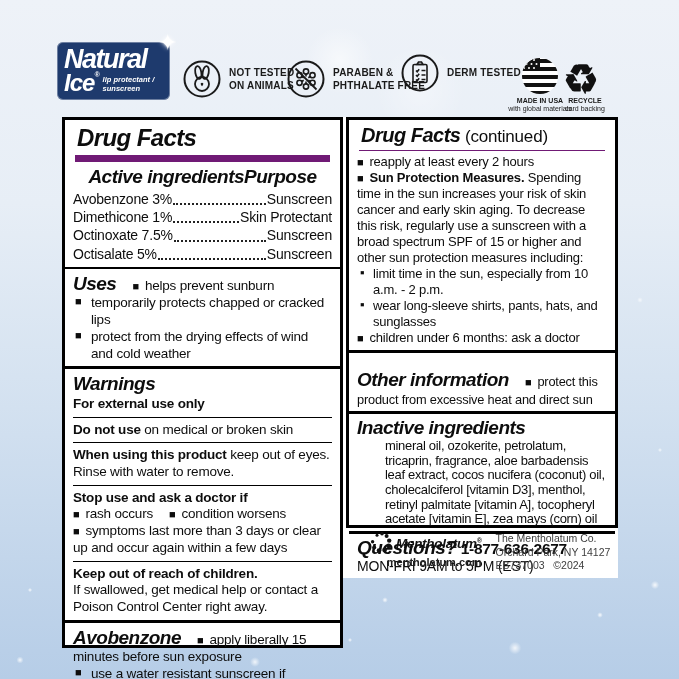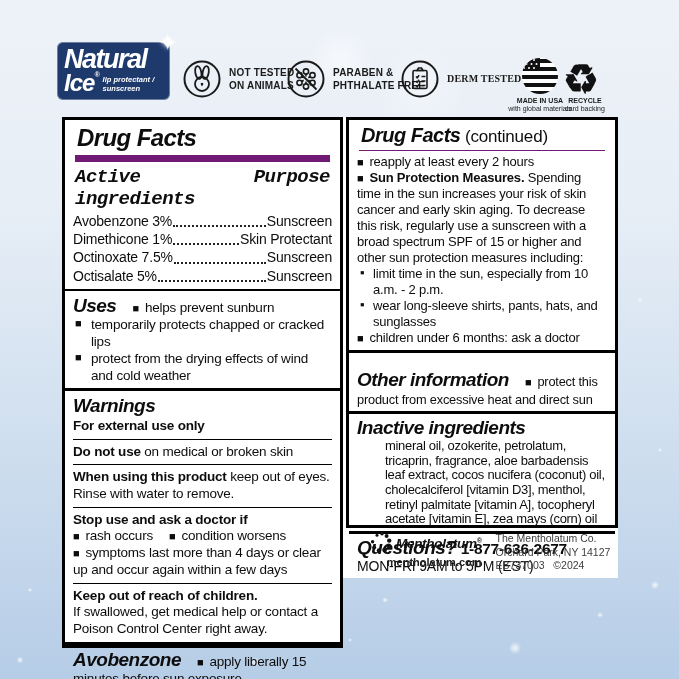--- a/index.html
+++ b/index.html
@@ -48,21 +48,21 @@
   .panel-right{left:346px;top:117px;width:272px;height:411px;}
   .sec{padding:3px 8px 4px;letter-spacing:-0.2px;}
   .sep-thick{border-top:3px solid #000;}
   .sep-med{border-top:2px solid #000;}
   .rule{border:0;border-top:1.5px solid #000;margin:4px 0;}
   .head-xl{font-size:24px;font-weight:700;font-style:italic;letter-spacing:-0.6px;}
   .head-lg{font-size:19px;font-weight:700;font-style:italic;letter-spacing:-0.5px;}
   .bodytext{font-size:13.5px;line-height:1.24;}
   .title-sec{padding:4px 8px 0;}
   .title-inner{border-bottom:7px solid #701a75;padding:0 0 3px 2px;margin:0 2px;}
-  .ai-head{display:flex;justify-content:flex-start;align-items:baseline;padding:1px 2px 2px;font-family:Liberation Mono, monospace;}
+  .ai-head{display:flex;justify-content:center;align-items:baseline;padding:1px 2px 2px;}
   .ai-row{display:flex;align-items:flex-end;font-size:14px;line-height:1.3;}
   .dots{flex:1;border-bottom:2px dotted #222;margin:0 1px 3px;}
   .b{position:relative;padding-left:18px;}
   .b::before{content:"■";position:absolute;left:2px;top:0;font-size:11px;}
   .b-flat .sq,.inline-b .sq{font-size:11px;margin-right:6px;}
   .sb{position:relative;padding-left:16px;}
   .sb::before{content:"▪";position:absolute;left:3px;top:-1px;font-size:13px;}
   .bold{font-weight:700;}
   .gap-inline{display:inline-block;width:16px;}
   .rp-title .cont{font-size:17px;font-weight:400;font-style:normal;letter-spacing:-0.2px;}
@@ -129,21 +129,21 @@
         <path d="M20 15.1 v2.3 M24.3 17.5 l-2 1.2 M24.3 22.5 l-2 -1.2 M20 24.9 v-2.3 M15.7 22.5 l2 -1.2 M15.7 17.5 l2 1.2"></path>
         <line x1="9.5" y1="9.5" x2="30.5" y2="30.5" stroke-width="1.8"></line>
       </svg>
     </span>
     <span class="lbl">
       <div>PARABEN &amp;</div>
       <div>PHTHALATE FREE</div>
     </span>
   </div>
 
-  <div class="badge" style="left:400px;top:59px;font-family:Liberation Serif, serif;">
+  <div class="badge" style="left:400px;top:53px;">
     <span>
       <svg width="40" height="40" viewBox="0 0 40 40" fill="none" stroke="#1a1a1a" stroke-width="1.6">
         <circle cx="20" cy="20" r="17.5" stroke-width="2"></circle>
         <rect x="13" y="11.5" width="14" height="18" rx="1.5"></rect>
         <path d="M17 11.5 l1.5 -2.5 h3 l1.5 2.5 Z"></path>
         <path d="M16 17.5 l1.2 1.2 2 -2.4 M21.5 17.5 h4"></path>
         <path d="M16 22 l1.2 1.2 2 -2.4 M21.5 22 h4"></path>
         <path d="M16 26.5 l1.2 1.2 2 -2.4 M21.5 26.5 h4"></path>
       </svg>
     </span>
@@ -241,21 +241,21 @@
       <div class="bold">For external use only</div>
       <hr class="rule">
       <div><span class="bold">Do not use</span><span> on medical or broken skin</span></div>
       <hr class="rule">
       <div><span class="bold">When using this product</span><span> keep out of eyes. Rinse with water to remove.</span></div>
       <hr class="rule">
       <div class="bold">Stop use and ask a doctor if</div>
       <div>
         <span class="inline-b"><span class="sq">■</span><span>rash occurs</span></span><span class="gap-inline"></span><span class="inline-b"><span class="sq">■</span><span>condition worsens</span></span>
       </div>
-      <div class="b-flat"><span class="sq">■</span><span>symptoms last more than 4 days or clear up and occur again within a few days</span></div>
+      <div class="b-flat"><span class="sq">■</span><span>symptoms last more than 3 days or clear up and occur again within a few days</span></div>
       <hr class="rule">
       <div>
         <div class="bold">Keep out of reach of children.</div>
         <div>If swallowed, get medical help or contact a Poison Control Center right away.</div>
       </div>
     </div>
 
     <div class="sep-thick"></div>
     <div class="sec bodytext" style="position:relative;">
       <div>

